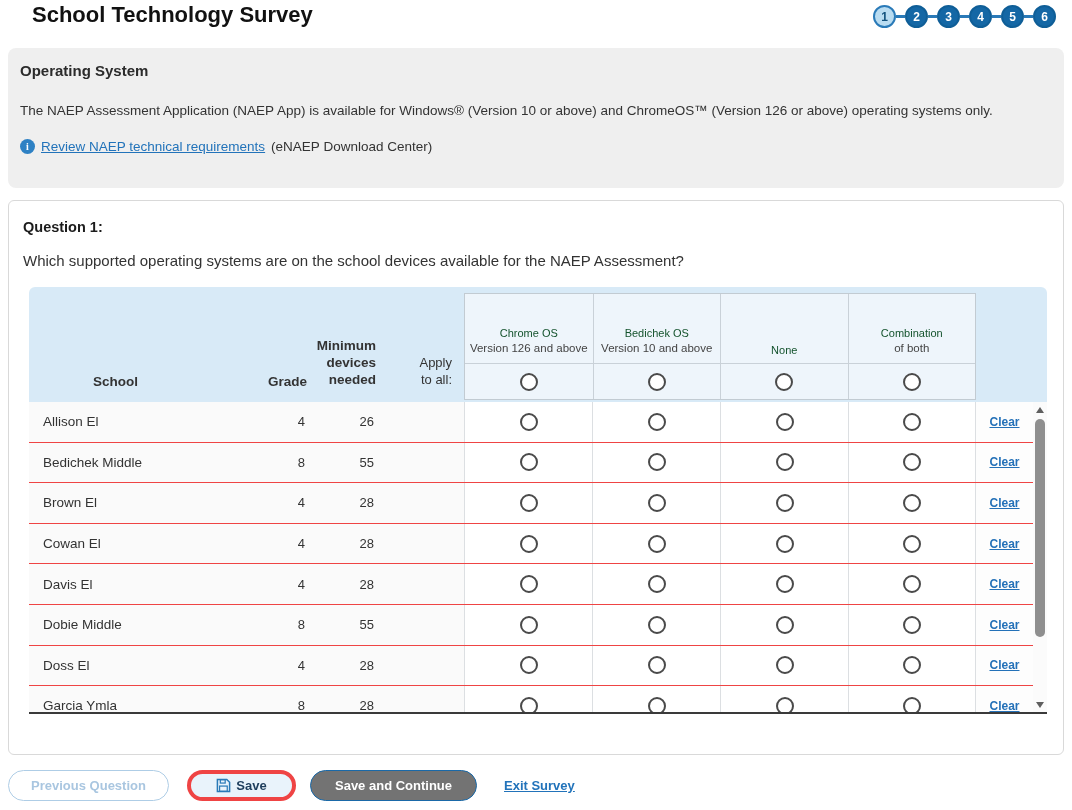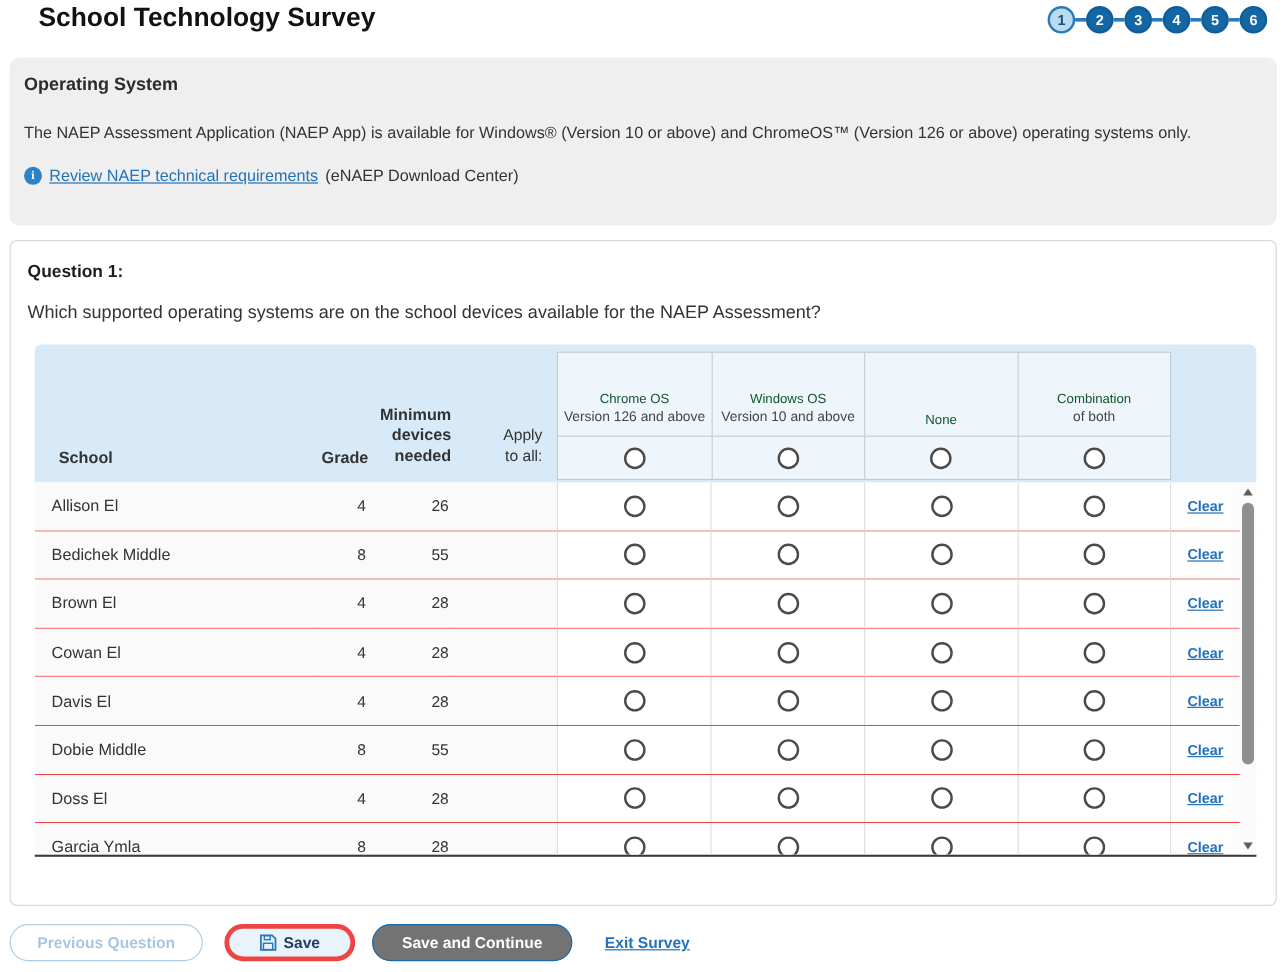--- a/index.html
+++ b/index.html
@@ -32,21 +32,21 @@
           padding:18px 14px 0 14px; }
   .q-label { font-size:14.5px; font-weight:700; color:#1c1c1c; }
   .q-text { margin-top:17px; font-size:15px; color:#333; }
 
   
   .tbl { margin-top:18px; margin-left:6px; width:1018px; }
   .cols { display:grid; grid-template-columns:232px 48px 67px 88px 128px 128px 128px 128px 57px 14px; }
 
   .band { height:115px; background:#d8eaf7; border-radius:6px 6px 0 0; align-items:end; }
   .band .hcell { padding-bottom:13px; font-size:13.5px; font-weight:700; color:#333; }
-  .h-school { padding-left:20px; }
+  .h-school { padding-left:20px;margin-left:44px; }
   .h-grade { text-align:right; padding-right:2px; }
   .h-devices { text-align:right; line-height:1.25; }
   .h-apply { text-align:right; padding-right:12px; padding-bottom:13px; font-size:13px; color:#333;margin-top:20px; }
   .h-apply .inner { display:inline-block; width:42px; text-align:right; line-height:1.35; }
 
   .os-box { grid-column:5 / span 4; align-self:start; margin-top:6px; height:107px;
     background:#eef5fb; border:1px solid #c2cbd2; display:grid;
     grid-template-columns:repeat(4,1fr); grid-template-rows:69px 36px; }
   .os-head { display:flex; flex-direction:column; justify-content:flex-end; align-items:center;
     text-align:center; padding:0 4px 6px 4px; border-left:1px solid #c9d1d8; }
@@ -129,21 +129,21 @@
       <div class="hcell h-school">School</div>
       <div class="hcell h-grade">Grade</div>
       <div class="hcell h-devices">Minimum devices needed</div>
       <div class="h-apply"><span class="inner">Apply to all:</span></div>
       <div class="os-box">
           <div class="os-head">
             <div class="os-name">Chrome OS</div>
             <div class="os-sub">Version 126 and above</div>
           </div>
           <div class="os-head">
-            <div class="os-name">Windows OS</div>
+            <div class="os-name">Bedichek OS</div>
             <div class="os-sub">Version 10 and above</div>
           </div>
           <div class="os-head">
             <div class="os-name">None</div>
           </div>
           <div class="os-head">
             <div class="os-name">Combination</div>
             <div class="os-sub">of both</div>
           </div>
           <div class="os-radio-cell">

